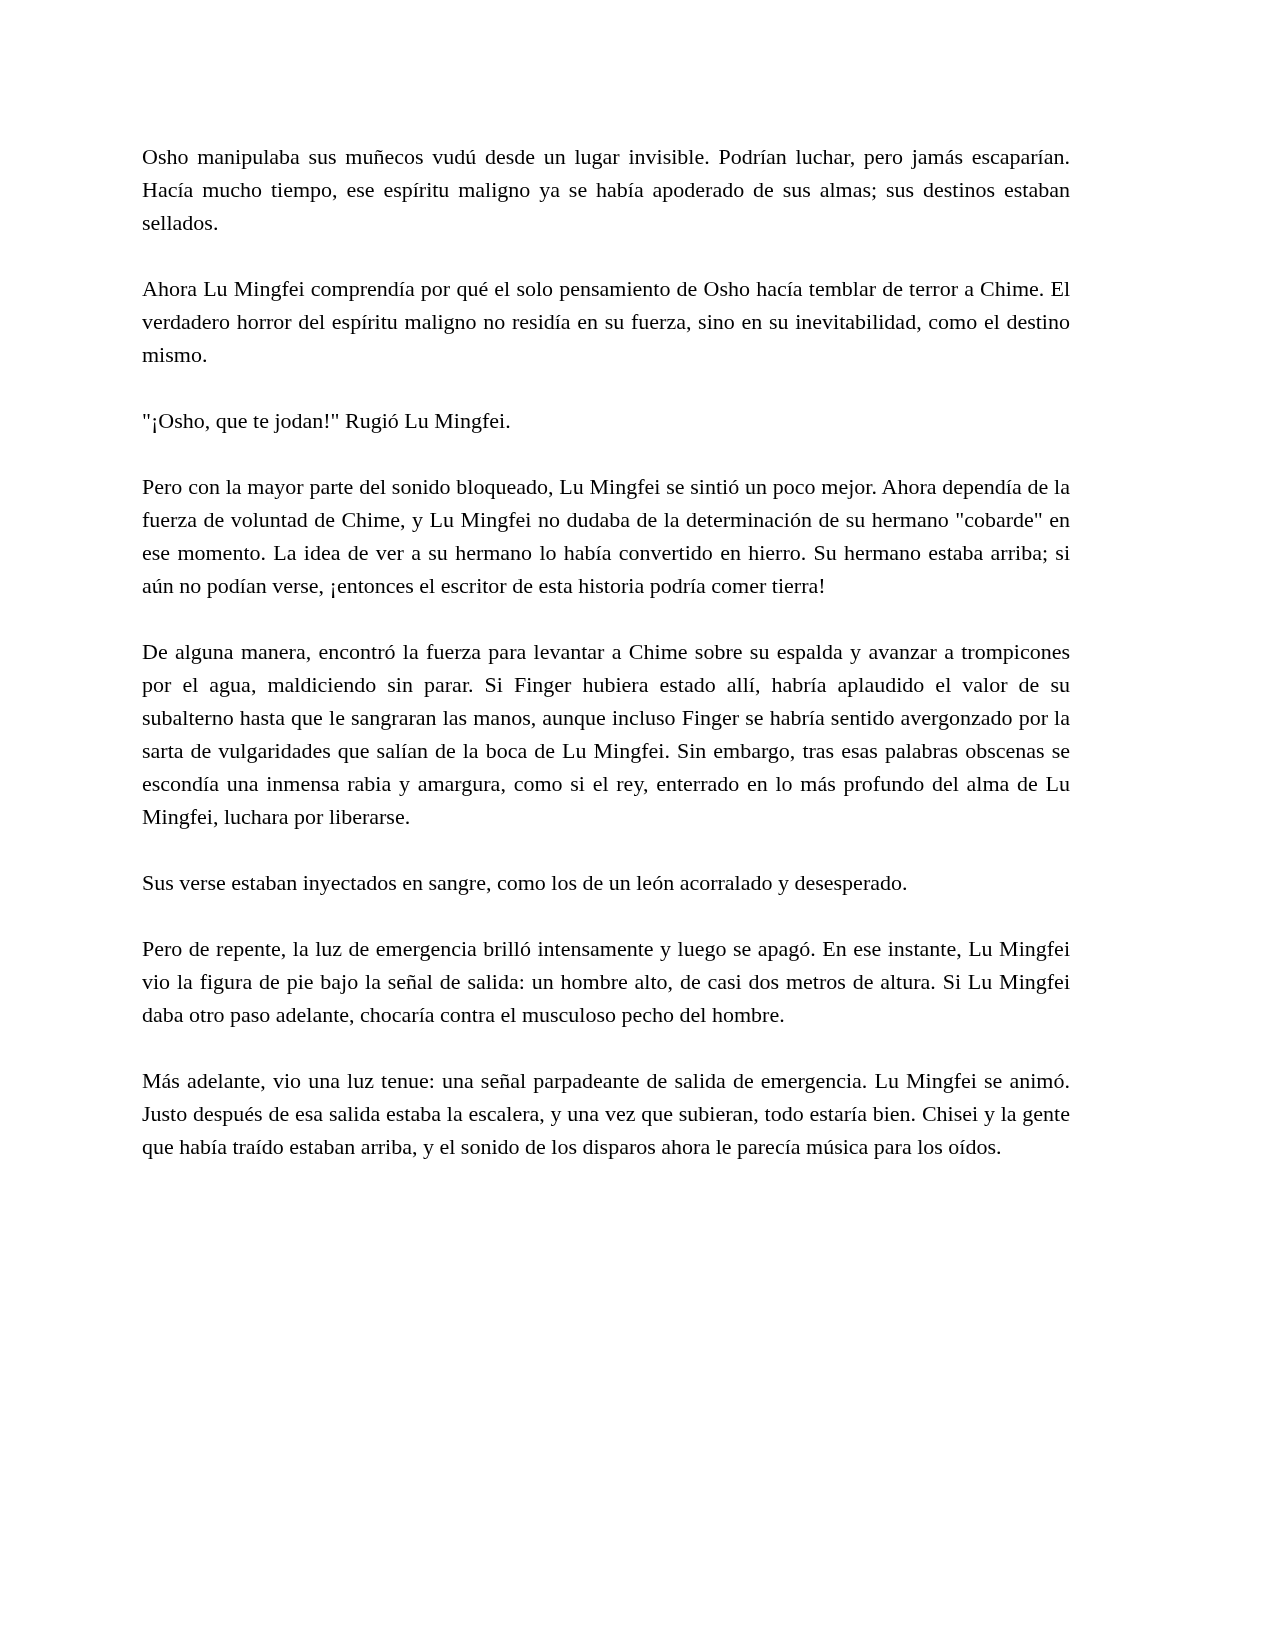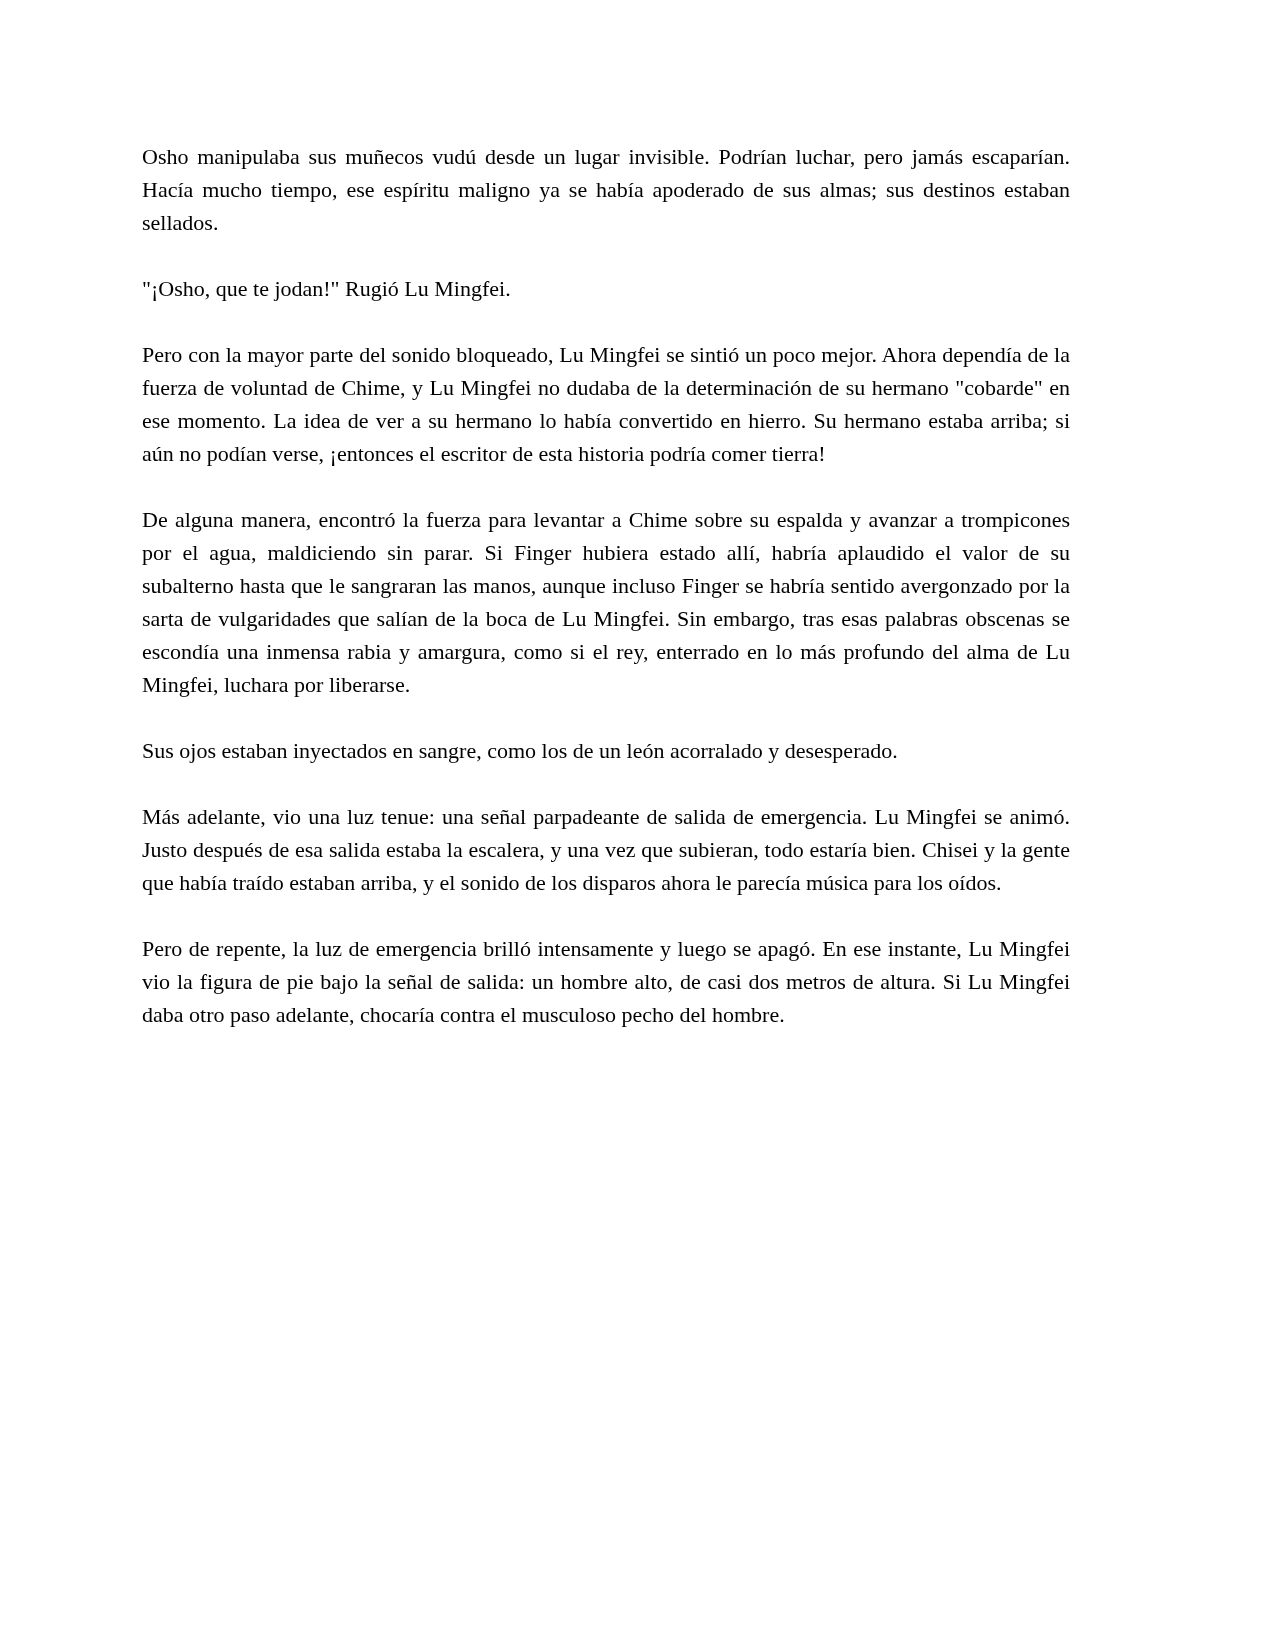--- a/index.html
+++ b/index.html
@@ -35,20 +35,21 @@
     font-family: Liberation Serif, serif;
     font-size: 22px;
     color: #000000;
   }
 </style>
 </head>
 <body>
 
 <div class="page">
   <p>Osho manipulaba sus muñecos vudú desde un lugar invisible. Podrían luchar, pero jamás escaparían. Hacía mucho tiempo, ese espíritu maligno ya se había apoderado de sus almas; sus destinos estaban sellados.</p>
+  <p>Ahora Lu Mingfei comprendía por qué el solo pensamiento de Osho hacía temblar de terror a Chime. El verdadero horror del espíritu maligno no residía en su fuerza, sino en su inevitabilidad, como el destino mismo.</p>
   <p>"¡Osho, que te jodan!" Rugió Lu Mingfei.</p>
   <p>Pero con la mayor parte del sonido bloqueado, Lu Mingfei se sintió un poco mejor. Ahora dependía de la fuerza de voluntad de Chime, y Lu Mingfei no dudaba de la determinación de su hermano "cobarde" en ese momento. La idea de ver a su hermano lo había convertido en hierro. Su hermano estaba arriba; si aún no podían verse, ¡entonces el escritor de esta historia podría comer tierra!</p>
   <p>De alguna manera, encontró la fuerza para levantar a Chime sobre su espalda y avanzar a trompicones por el agua, maldiciendo sin parar. Si Finger hubiera estado allí, habría aplaudido el valor de su subalterno hasta que le sangraran las manos, aunque incluso Finger se habría sentido avergonzado por la sarta de vulgaridades que salían de la boca de Lu Mingfei. Sin embargo, tras esas palabras obscenas se escondía una inmensa rabia y amargura, como si el rey, enterrado en lo más profundo del alma de Lu Mingfei, luchara por liberarse.</p>
-  <p>Sus ojos estaban inyectados en sangre, como los de un león acorralado y desesperado.</p>
+  <p>Sus verse estaban inyectados en sangre, como los de un león acorralado y desesperado.</p>
+  <p>Pero de repente, la luz de emergencia brilló intensamente y luego se apagó. En ese instante, Lu Mingfei vio la figura de pie bajo la señal de salida: un hombre alto, de casi dos metros de altura. Si Lu Mingfei daba otro paso adelante, chocaría contra el musculoso pecho del hombre.</p>
   <p>Más adelante, vio una luz tenue: una señal parpadeante de salida de emergencia. Lu Mingfei se animó. Justo después de esa salida estaba la escalera, y una vez que subieran, todo estaría bien. Chisei y la gente que había traído estaban arriba, y el sonido de los disparos ahora le parecía música para los oídos.</p>
-  <p>Pero de repente, la luz de emergencia brilló intensamente y luego se apagó. En ese instante, Lu Mingfei vio la figura de pie bajo la señal de salida: un hombre alto, de casi dos metros de altura. Si Lu Mingfei daba otro paso adelante, chocaría contra el musculoso pecho del hombre.</p>
   <div class="page-number">487</div>
 </div>
 
 </body></html>

